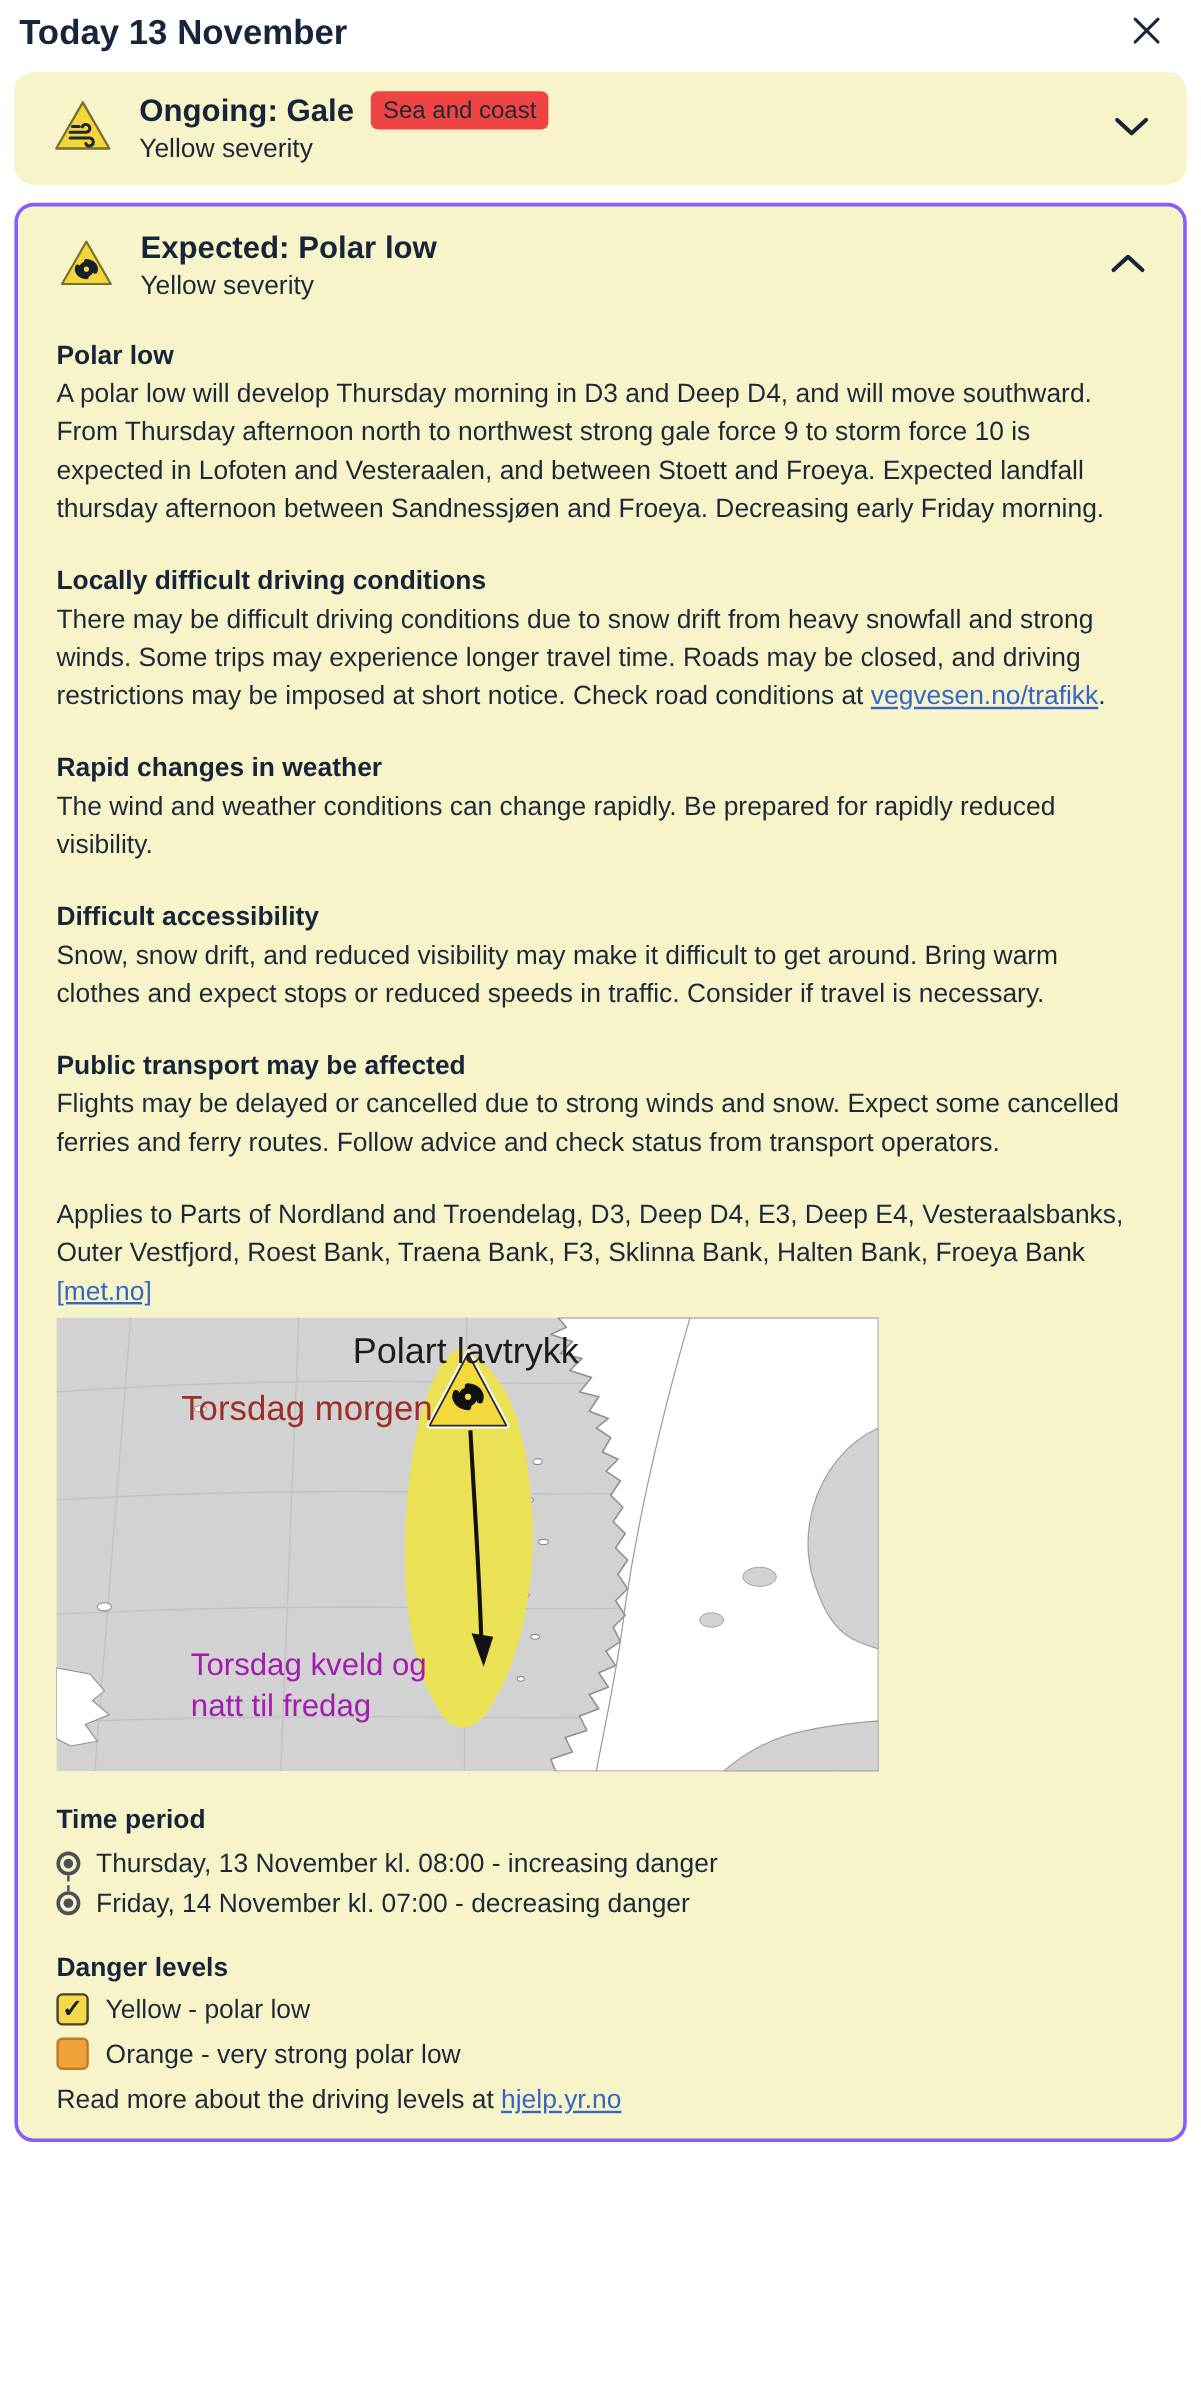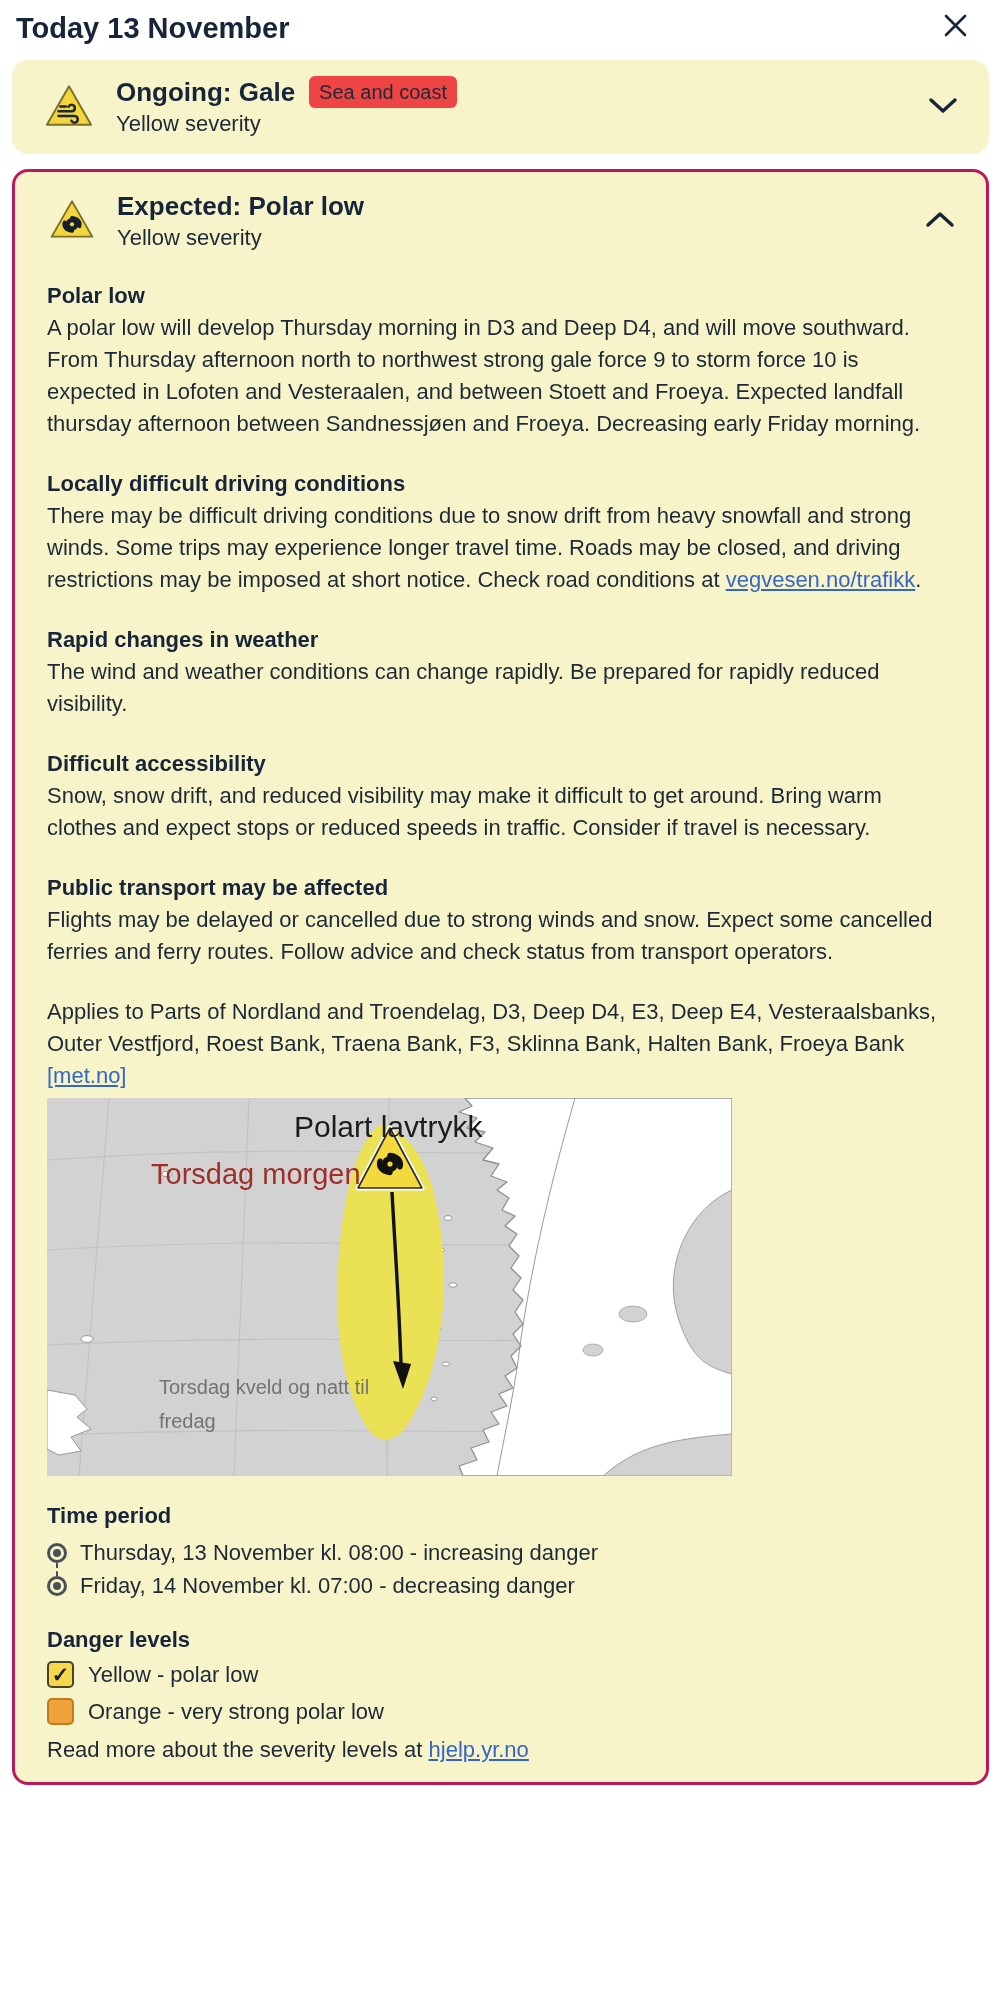--- a/index.html
+++ b/index.html
@@ -10,21 +10,21 @@
     font-family:"Liberation Sans", sans-serif;
     color:#1d2937;
   }
   
   .page-header { display:flex; align-items:flex-start; padding:10px 30px 0 16px; }
   .page-title { font-size:29px; font-weight:700; color:#16253a; line-height:36px; }
   .close-btn { margin-left:auto; background:none; border:none; padding:2px; cursor:pointer; }
   
   .card { background:#f8f4ca; border-radius:16px; margin:0 12px; }
   .card-gale { margin-top:14px; padding:16px 26px 16px 32px; }
-  .card-polar { margin-top:15px; border:3px solid #be185d; padding:18px 26px 16px 18px; }
+  .card-polar { margin-top:15px; border:3px solid #8b5cf6; padding:18px 26px 16px 18px; }
   .card-head { display:flex; align-items:center; }
   .card-polar .card-head { padding-left:16px; margin-bottom:14px; }
   .warn-icon { flex:0 0 auto; margin-right:22px; }
   .card-titles { display:flex; flex-direction:column; }
   .card-title-row { display:flex; align-items:flex-start; }
   .card-title { font-size:26px; font-weight:700; color:#16253a; line-height:32px; }
   .badge { margin-left:14px; background:#ef4444; color:#1d2937; font-size:20px; line-height:24px;
            padding:4px 10px; border-radius:6px; }
   .card-severity { font-size:22px; line-height:28px; margin-top:2px; }
   .chevron { margin-left:auto; background:none; border:none; padding:4px; cursor:pointer; }
@@ -33,22 +33,22 @@
   .section h3 { margin:0; font-size:22px; line-height:32px; font-weight:700; color:#16253a; }
   .section p { margin:0; font-size:22px; line-height:32px; max-width:945px; }
   a.inline-link { color:#3566c6; text-decoration:underline; }
   .block-link { display:inline-block; font-size:22px; line-height:32px; }
   
   .map-wrap { position:relative; width:685px; height:378px; margin:6px 0 0 14px; }
   .map-wrap svg { position:absolute; left:0; top:0; }
   .map-label { position:absolute; font-family:"Liberation Sans", sans-serif; }
   .map-title { left:247px; top:12px; font-size:30px; color:#1c1c1c; }
   .map-label-morning { left:104px; top:60px; font-size:29px; color:#9e2f28; }
-  .map-label-evening { left:112px; top:272px; width:214px; font-size:20px; line-height:34px;
-                       color:#737373; }
+  .map-label-evening { left:112px; top:272px; width:214px; font-size:26px; line-height:34px;
+                       color:#a21caf; }
   
   .timeline { position:relative; margin-top:4px; }
   .tl-row { display:flex; align-items:center; height:33px; }
   .tl-marker { width:20px; height:20px; border:3.5px solid #4b5058; border-radius:50%;
                display:flex; align-items:center; justify-content:center; flex:0 0 auto; }
   .tl-dot { width:8px; height:8px; border-radius:50%; background:#4b5058; }
   .tl-connector { position:absolute; left:9px; top:27px; height:13px;
                   border-left:2px dashed #4b5058; }
   .tl-text { margin-left:13px; font-size:22px; }
   
@@ -240,16 +240,16 @@
   <div class="section" style="margin-top:22px;">
     <h3>Danger levels</h3>
     <div class="dl-row">
       <span class="dl-swatch dl-yellow">✓</span>
       <span class="dl-text">Yellow - polar low</span>
     </div>
     <div class="dl-row">
       <span class="dl-swatch dl-orange"></span>
       <span class="dl-text">Orange - very strong polar low</span>
     </div>
-    <div class="read-more"><span>Read more about the severity levels at </span><a href="#" class="inline-link">hjelp.yr.no</a></div>
+    <div class="read-more"><span>Read more about the driving levels at </span><a href="#" class="inline-link">hjelp.yr.no</a></div>
   </div>
 
 </div>
 
 </body></html>

